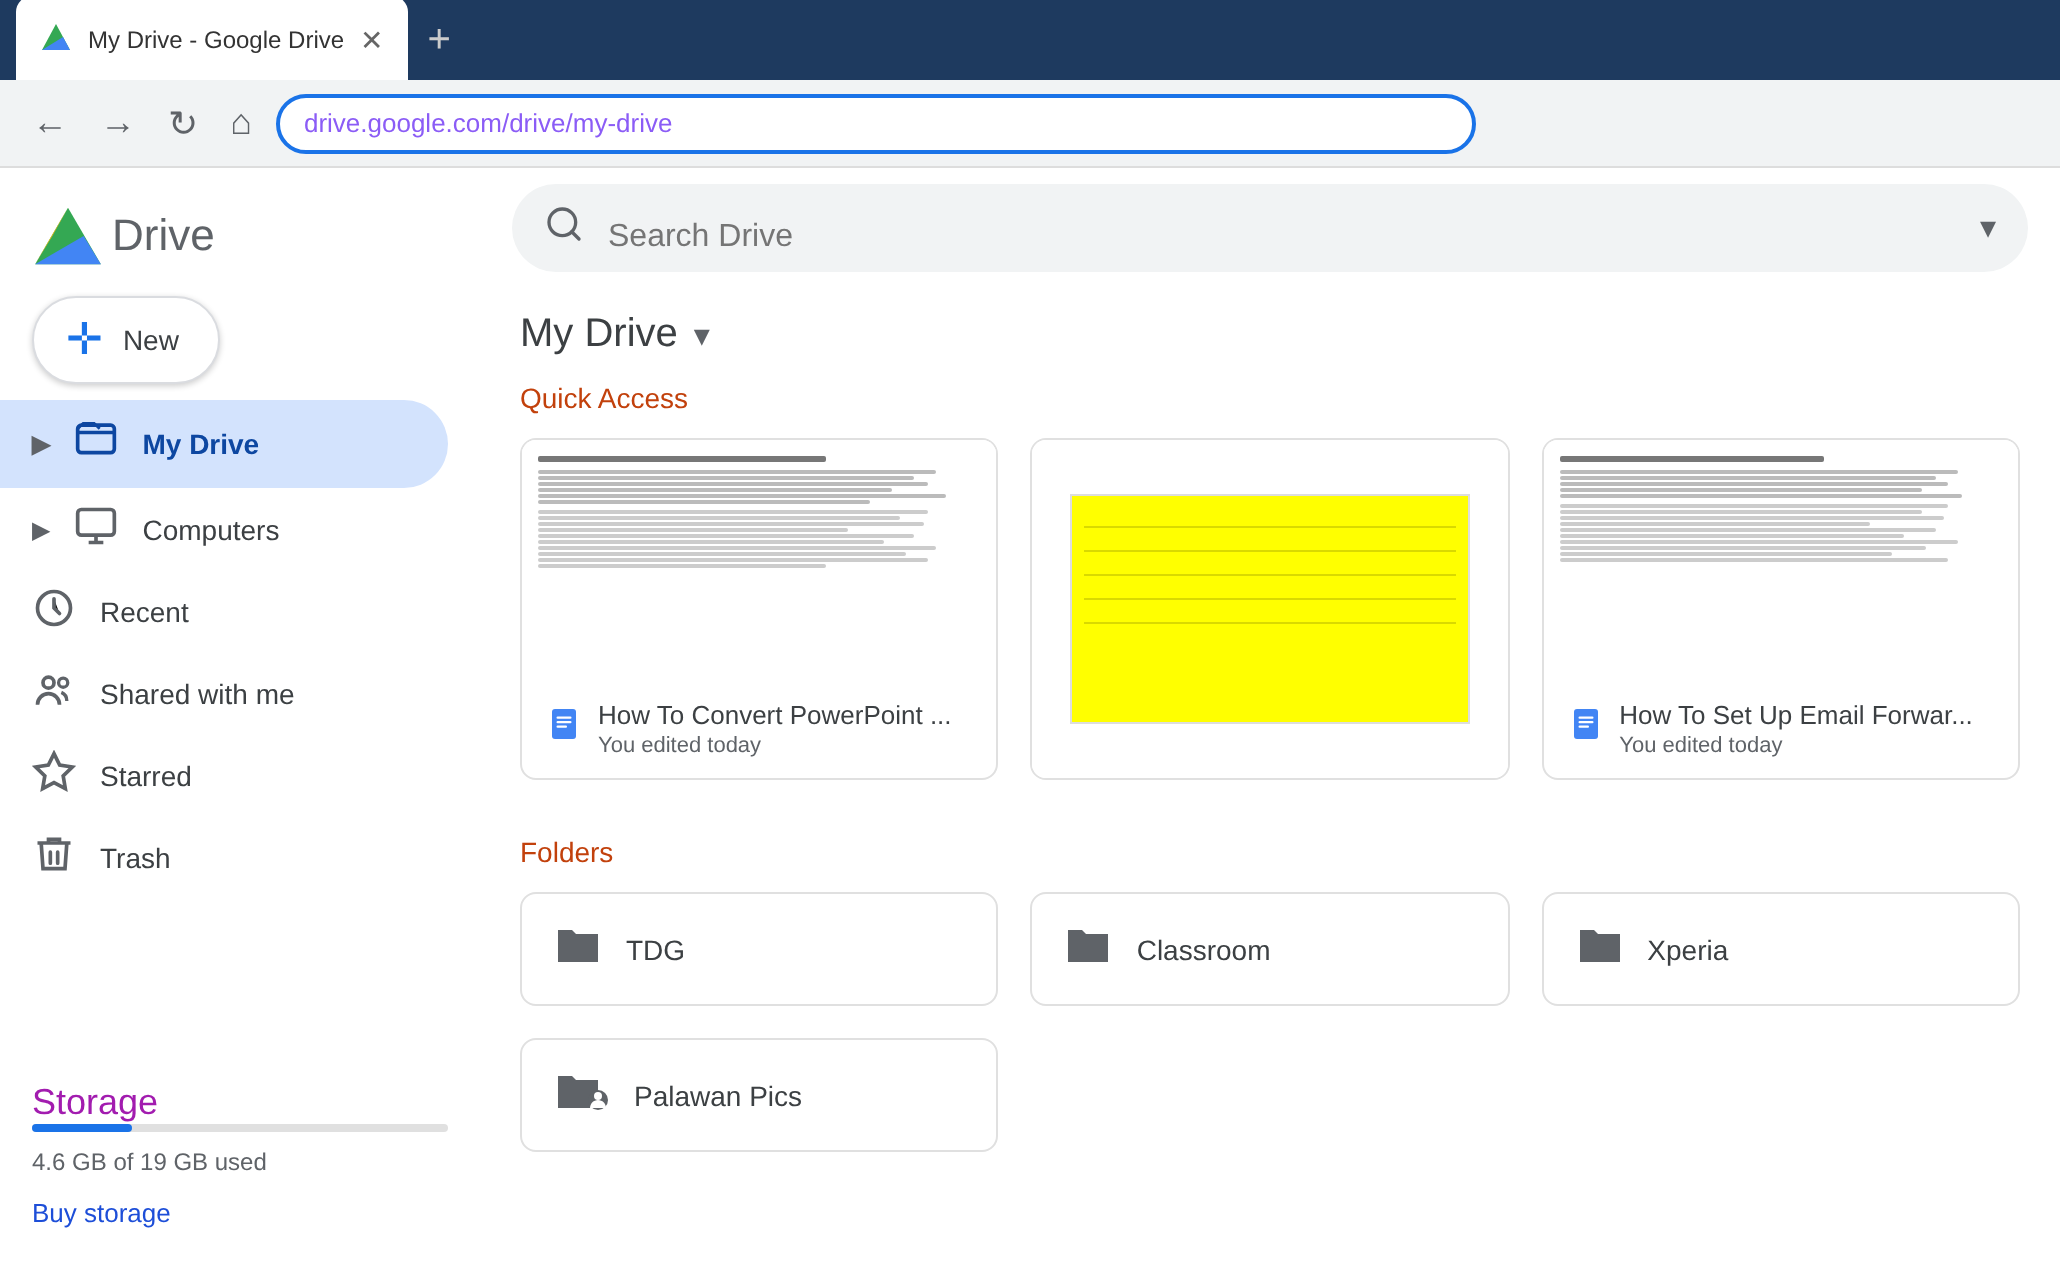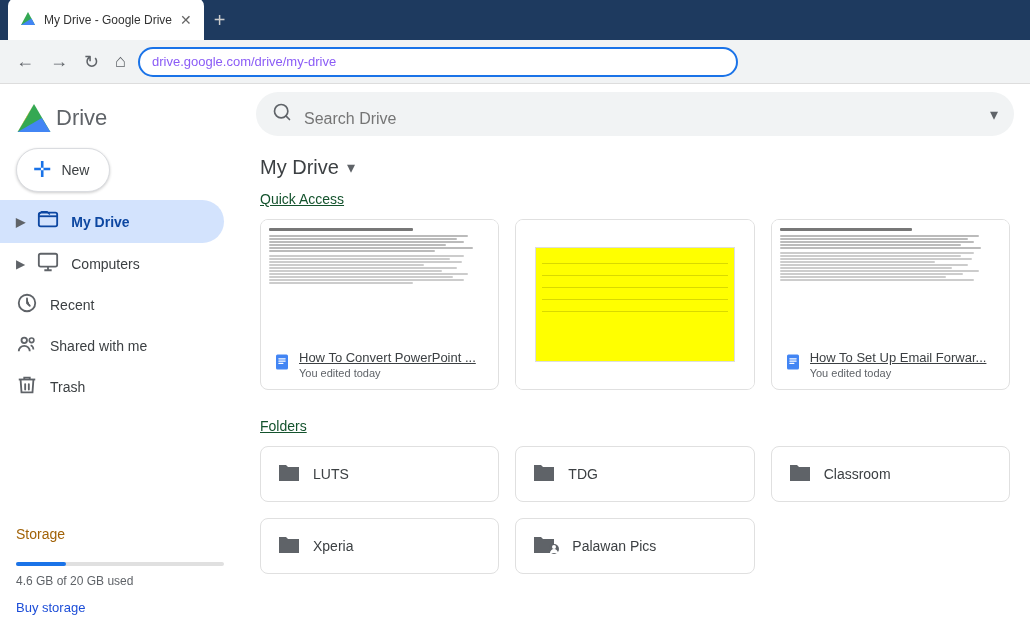--- a/index.html
+++ b/index.html
@@ -26,21 +26,21 @@
     .logo-text { font-size: 22px; color: #5f6368; font-weight: 400; }
 
     .new-btn { background: #fff; border: 1px solid #dadce0; border-radius: 24px; padding: 8px 20px 8px 16px; display: flex; align-items: center; gap: 10px; cursor: pointer; margin: 0 16px 8px; font-size: 14px; color: #3c4043; box-shadow: 0 1px 3px rgba(0,0,0,0.2); width: fit-content; }
     .plus-icon { font-size: 22px; color: #1a73e8; font-weight: 300; }
 
     .sidebar-item { display: flex; align-items: center; gap: 12px; padding: 8px 16px; cursor: pointer; border-radius: 0 24px 24px 0; margin-right: 16px; font-size: 14px; color: #3c4043; min-height: 40px; }
     .sidebar-item.active { background: #d3e3fd; font-weight: 600; color: #0d47a1; }
     .sidebar-item .expand-arrow { font-size: 12px; color: #5f6368; }
 
     .storage-section { margin-top: auto; padding: 16px; }
-    .storage-label { font-size: 14px; color: #a16207; margin-bottom: 20px; font-weight: 500; }
+    .storage-label { font-size: 18px; color: #a21caf; margin-bottom: 0; font-weight: 500; }
     .storage-bar-bg { background: #e0e0e0; border-radius: 4px; height: 4px; margin-bottom: 8px; }
     .storage-bar-fill { background: #1a73e8; height: 4px; border-radius: 4px; width: 24%; }
     .storage-text { font-size: 12px; color: #5f6368; margin-bottom: 10px; }
     .buy-storage-btn { color: #1d4ed8; font-size: 13px; cursor: pointer; text-decoration: none; }
 
     
     .main { flex: 1; overflow-y: auto; background: #fff; padding: 0; }
 
     
     .search-bar-area { padding: 8px 16px; background: #fff; }
@@ -48,31 +48,31 @@
     .search-icon { color: #5f6368; font-size: 18px; }
     .search-input { background: none; border: none; outline: none; font-size: 16px; color: #0369a1; flex: 1; margin-top: 10px; }
     .search-dropdown-arrow { color: #5f6368; font-size: 16px; margin-left: auto; }
 
     
     .content { padding: 0 20px; }
     .drive-title-row { display: flex; align-items: center; gap: 8px; padding: 12px 0; }
     .drive-title { font-size: 20px; color: #3c4043; font-weight: 400; }
     .drive-dropdown-arrow { color: #5f6368; font-size: 16px; }
 
-    .section-title { font-size: 14px; color: #14532d; font-weight: 500; margin-bottom: 12px; text-decoration: underline; }
+    .section-title { font-size: 14px; color: #c2410c; font-weight: 500; margin-bottom: 12px; }
 
     
     .quick-access-grid { display: grid; grid-template-columns: repeat(3, 1fr); gap: 16px; margin-bottom: 28px; }
     .qa-card { border: 1px solid #e0e0e0; border-radius: 8px; overflow: hidden; cursor: pointer; }
     .qa-preview { height: 120px; background: #f8f9fa; overflow: hidden; display: flex; align-items: center; justify-content: center; position: relative; }
     .qa-preview-doc { width: 100%; height: 100%; padding: 8px; font-size: 5px; color: #555; line-height: 1.4; overflow: hidden; background: #fff; }
     .qa-preview-tracker { background: #fff; width: 100%; height: 100%; display: flex; align-items: center; justify-content: center; }
     .qa-info { padding: 10px 12px; display: flex; align-items: center; gap: 8px; }
     .qa-file-details { flex: 1; }
-    .qa-file-name { font-size: 13px; color: #3c4043; font-weight: 500; white-space: nowrap; overflow: hidden; text-overflow: ellipsis; text-decoration: underline; }
+    .qa-file-name { font-size: 13px; color: #3c4043; font-weight: 500; white-space: nowrap; overflow: hidden; text-overflow: ellipsis; }
     .qa-file-meta { font-size: 11px; color: #5f6368; margin-top: 2px; }
 
     
     .folders-grid { display: grid; grid-template-columns: repeat(3, 1fr); gap: 16px; }
     .folder-card { border: 1px solid #e0e0e0; border-radius: 8px; padding: 14px 16px; display: flex; align-items: center; gap: 12px; cursor: pointer; }
     .folder-name { font-size: 14px; color: #3c4043; }
   </style>
 </head>
 <body>
 
@@ -157,39 +157,47 @@
         <svg width="22" height="22" viewBox="0 0 24 24">
             <circle cx="9" cy="8" r="3" fill="none" stroke="#5f6368" stroke-width="2"></circle>
             <path d="M3 20c0-3.3 2.7-6 6-6s6 2.7 6 6" fill="none" stroke="#5f6368" stroke-width="2"></path>
             <circle cx="17" cy="8" r="2.5" fill="none" stroke="#5f6368" stroke-width="1.8"></circle>
             <path d="M19 18c0-2.2-1.3-4-3-4.7" fill="none" stroke="#5f6368" stroke-width="1.8"></path>
           </svg>
       </span>
       <span>Shared with me</span>
     </div>
 
+    <div class="sidebar-item">
+      <span>
+        <svg width="22" height="22" viewBox="0 0 24 24">
+            <polygon points="12,2 15.09,8.26 22,9.27 17,14.14 18.18,21.02 12,17.77 5.82,21.02 7,14.14 2,9.27 8.91,8.26" fill="none" stroke="#5f6368" stroke-width="2"></polygon>
+          </svg>
+      </span>
+      <span>Starred</span>
+    </div>
 
     <div class="sidebar-item">
       <span>
         <svg width="22" height="22" viewBox="0 0 24 24">
             <polyline points="3,6 5,6 21,6" fill="none" stroke="#5f6368" stroke-width="2"></polyline>
             <path d="M19,6l-1,14H6L5,6" fill="none" stroke="#5f6368" stroke-width="2"></path>
             <path d="M10,11v6M14,11v6" stroke="#5f6368" stroke-width="2" stroke-linecap="round"></path>
             <path d="M9,6V4h6v2" fill="none" stroke="#5f6368" stroke-width="2"></path>
           </svg>
       </span>
       <span>Trash</span>
     </div>
 
     <div class="storage-section">
       <div class="storage-label">Storage</div>
       <div class="storage-bar-bg">
         <div class="storage-bar-fill"></div>
       </div>
-      <div class="storage-text">4.6 GB of 20 GB used</div>
+      <div class="storage-text">4.6 GB of 19 GB used</div>
       <a class="buy-storage-btn">Buy storage</a>
     </div>
   </div>
 
   <div class="main">
 
     <div class="search-bar-area">
       <div class="search-bar">
         <span class="search-icon">
           <svg width="20" height="20" viewBox="0 0 24 24">
@@ -304,28 +312,20 @@
               <div class="qa-file-meta">You edited today</div>
             </div>
           </div>
         </div>
 
       </div>
 
       <div class="section-title">Folders</div>
       <div class="folders-grid">
 
-        <div class="folder-card">
-          <span>
-            <svg width="24" height="22" viewBox="0 0 24 22">
-                <path d="M2 4h7l2 2h11v14H2z" fill="#5f6368"></path>
-              </svg>
-          </span>
-          <span class="folder-name">LUTS</span>
-        </div>
 
         <div class="folder-card">
           <span>
             <svg width="24" height="22" viewBox="0 0 24 22">
                 <path d="M2 4h7l2 2h11v14H2z" fill="#5f6368"></path>
               </svg>
           </span>
           <span class="folder-name">TDG</span>
         </div>
 

